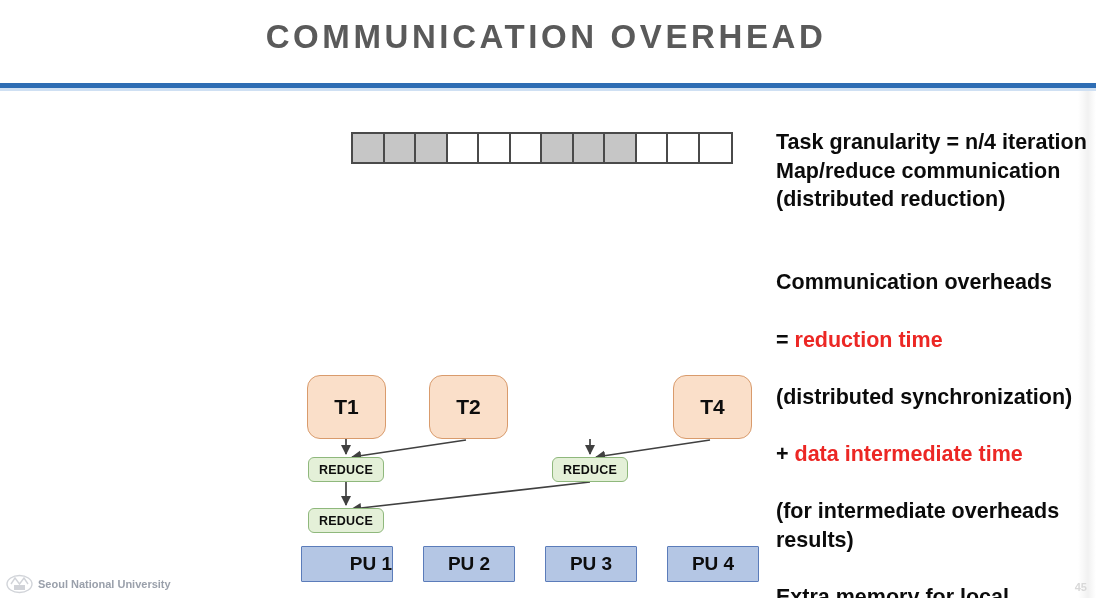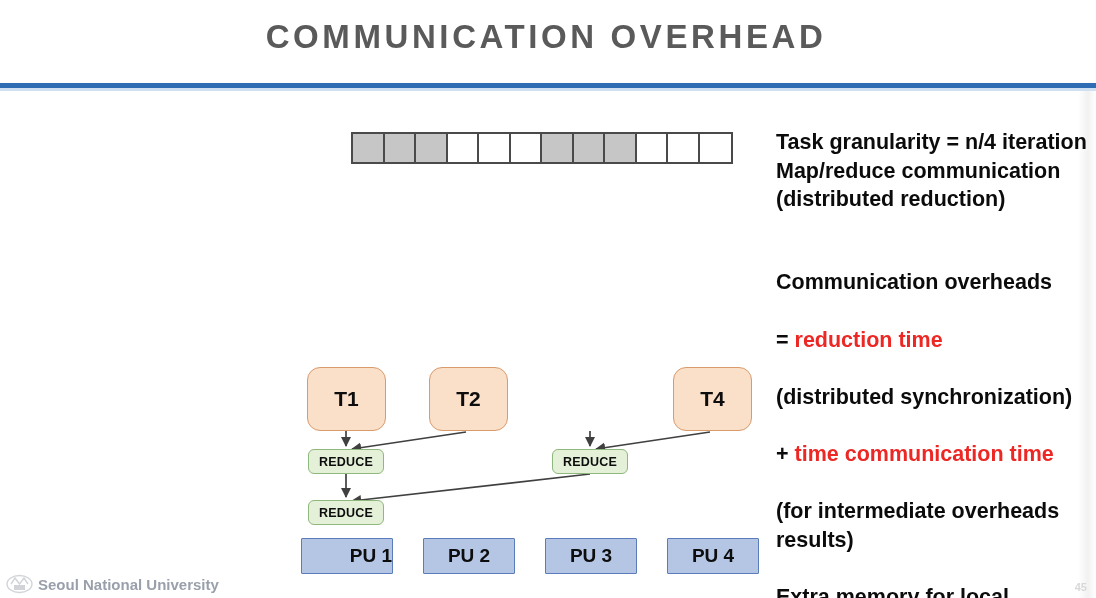--- a/index.html
+++ b/index.html
@@ -67,21 +67,21 @@
     border-right: 2px solid #4a4a4a;
   }
   .bar-cell:last-child { border-right: none; }
   .bar-cell.filled { background: #c6c6c6; }
   .bar-cell.empty  { background: #ffffff; }
 
   
   #diagram {
     position: absolute;
     left: 0;
-    top: 0;
+    top: 8px;
     width: 780px;
     height: 503px;
   }
   #edges {
     position: absolute;
     left: 0;
     top: 0;
     width: 780px;
     height: 598px;
     pointer-events: none;
@@ -159,21 +159,21 @@
     display: flex;
     align-items: center;
     gap: 5px;
   }
   #footer-logo-mark {
     width: 27px;
     height: 20px;
     opacity: 0.45;
   }
   #footer-logo-text {
-    font-size: 15px;
+    font-size: 11px;
     font-weight: bold;
     color: #9aa0ab;
     white-space: nowrap;
   }
   #page-number {
     position: absolute;
     right: 9px;
     top: 581px;
     font-size: 11px;
     font-weight: bold;
@@ -261,21 +261,21 @@
   </div>
 
   <div id="notes">
     <div class="note-block" id="note-block-1">Task granularity = n/4 iteration
 Map/reduce communication
 (distributed reduction)</div>
     <div class="note-block" id="note-block-2">
       <span>Communication overheads</span><br>
       <span>= </span><span class="accent">reduction time</span><br>
       <span>(distributed synchronization)</span><br>
-      <span>+ </span><span class="accent">time communication time</span><br>
+      <span>+ </span><span class="accent">data intermediate time</span><br>
       <span>(for intermediate overheads results)</span><br>
       <span>Extra memory for local reduction results</span>
     </div>
   </div>
 
   <div id="page-edge-shadow"></div>
 
   <div id="footer-logo">
     <svg id="footer-logo-mark" viewBox="0 0 27 20">
       <ellipse cx="13.5" cy="10" rx="12.5" ry="8.5" fill="none" stroke="#9aa0ab" stroke-width="1.4"></ellipse>

